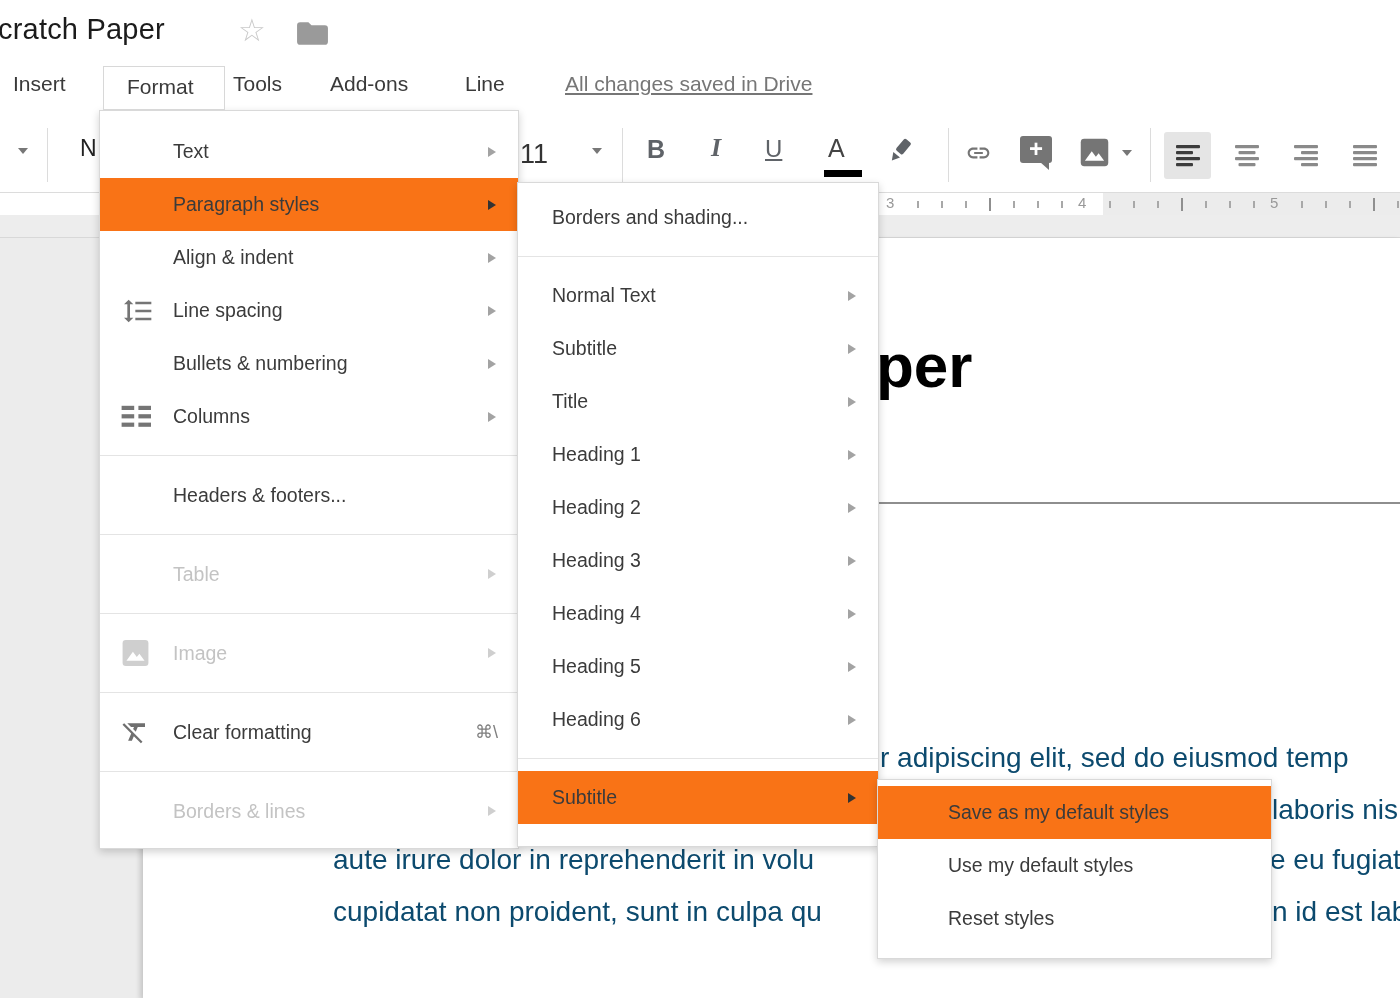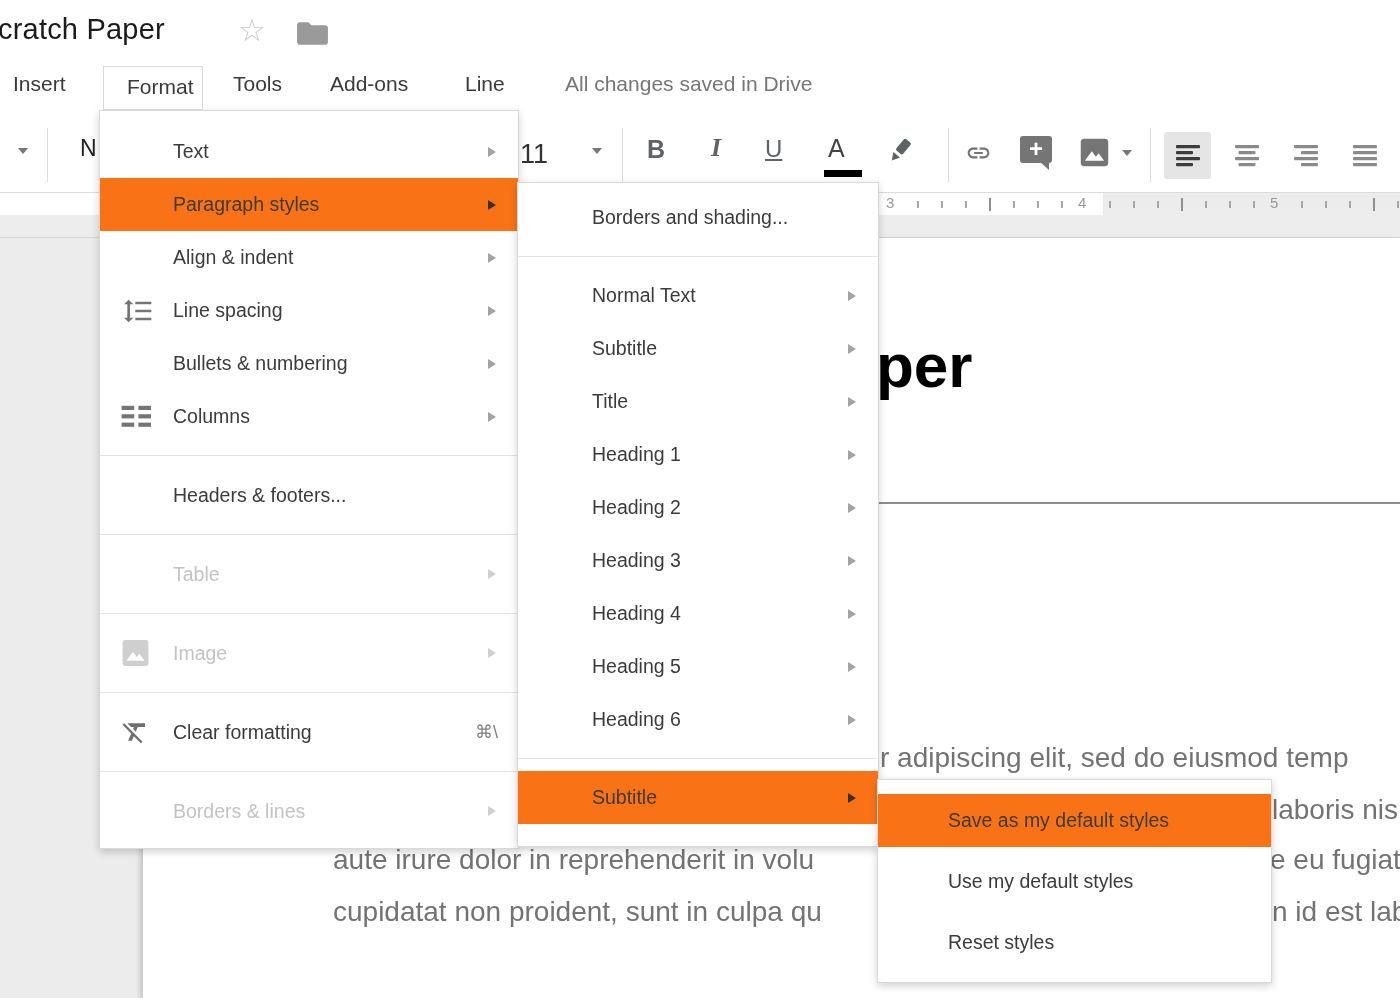--- a/index.html
+++ b/index.html
@@ -5,22 +5,22 @@
   html,body{margin:0;padding:0;background:#fff;}
   #app{position:relative;width:1400px;height:998px;overflow:hidden;background:#fff;
        font-family:"Liberation Sans",sans-serif;-webkit-font-smoothing:antialiased;}
   .abs{position:absolute;}
   .nowrap{white-space:nowrap;}
 
   
   .doc-title{left:-2px;top:13px;font-size:29px;font-weight:500;color:#1b1b1b;letter-spacing:.2px;}
   .star{left:238px;top:14px;font-size:31px;color:#c9c9c9;line-height:34px;}
   .menubar-item{top:72px;font-size:21px;color:#3a3a3a;}
-  .saved-link{top:72px;left:565px;font-size:21px;color:#767676;}
-  .format-tab{left:103px;top:66px;width:100px;height:44px;background:#fff;border:1px solid #d8d8d8;
+  .saved-link{top:72px;left:565px;font-size:21px;color:#767676;text-decoration:underline;}
+  .format-tab{left:103px;top:66px;width:122px;height:44px;background:#fff;border:1px solid #d8d8d8;
               box-sizing:border-box;z-index:25;}
   .format-tab span{position:absolute;left:23px;top:8px;font-size:21px;color:#3a3a3a;}
 
   
   .toolbar{left:0;top:120px;width:1400px;height:70px;background:#fff;}
   .tsep{position:absolute;top:8px;height:54px;width:1px;background:#dcdcdc;}
   .caret{width:0;height:0;border-left:5px solid transparent;border-right:5px solid transparent;
          border-top:6px solid #777;}
   .tbtn{position:absolute;color:#5f6368;}
   .b-glyph{font-size:25px;font-weight:700;}
@@ -50,36 +50,36 @@
   .rn{position:absolute;top:1px;font-size:15px;color:#999;padding:0 4px;background:#fff;}
   .rn.in-gray{background:#ececec;}
   .under-ruler{left:0;top:215px;width:1400px;height:22px;background:#ededed;border-bottom:1px solid #d8d8d8;}
 
   
   .canvas-left{left:0;top:238px;width:143px;height:760px;background:#ececec;}
   .page{left:143px;top:238px;width:1257px;height:760px;background:#fff;
         box-shadow:-3px 2px 5px rgba(0,0,0,.16);}
   .doc-big-title{left:876px;top:330px;font-size:62px;font-weight:700;color:#000;z-index:2;}
   .doc-hrule{left:600px;top:502px;width:800px;height:2px;background:#8e8e8e;z-index:2;}
-  .doc-line{font-size:28px;color:#737373;z-index:2;}
+  .doc-line{font-size:28px;color:#0c4a6e;z-index:2;}
 
   
   .panel{position:absolute;background:#fff;border:1px solid #d9d9d9;box-sizing:content-box;
          box-shadow:0 3px 8px rgba(0,0,0,.18);z-index:20;}
   .fmt-menu{left:99px;top:110px;width:418px;padding:14px 0 10px;}
   .para-menu{left:517px;top:182px;width:360px;padding:8px 0 22px;}
   .opt-menu{left:877px;top:779px;width:393px;padding:6px 0 13px;}
   .mrow{position:relative;display:flex;align-items:center;height:53px;}
   .mrow.h54{height:54px;}
   .mrow .lbl{font-size:19.5px;color:#3b3b3b;white-space:nowrap;}
   .mrow.hl{background:#f97316;}
   .mrow.dis .lbl{color:#c3c3c3;}
   .fmt-menu .mrow{padding-left:73px;}
-  .para-menu .mrow{padding-left:74px;}
-  .opt-menu .mrow{padding-left:70px;margin-top:8px;}
+  .para-menu .mrow{padding-left:34px;}
+  .opt-menu .mrow{padding-left:70px;}
   .mi{position:absolute;left:20px;top:50%;transform:translateY(-50%);display:flex;}
   .sub-arrow{position:absolute;right:22px;top:50%;transform:translateY(-50%);width:0;height:0;
              border-top:5.5px solid transparent;border-bottom:5.5px solid transparent;
              border-left:8px solid #a3a3a3;}
   .sub-arrow.black{border-left-color:#333;}
   .sub-arrow.light{border-left-color:#cfcfcf;}
   .shortcut{position:absolute;right:20px;font-size:18px;color:#7f7f7f;}
   .mdiv{height:1px;background:#e4e4e4;margin:12px 0;}
 </style>
 </head>

